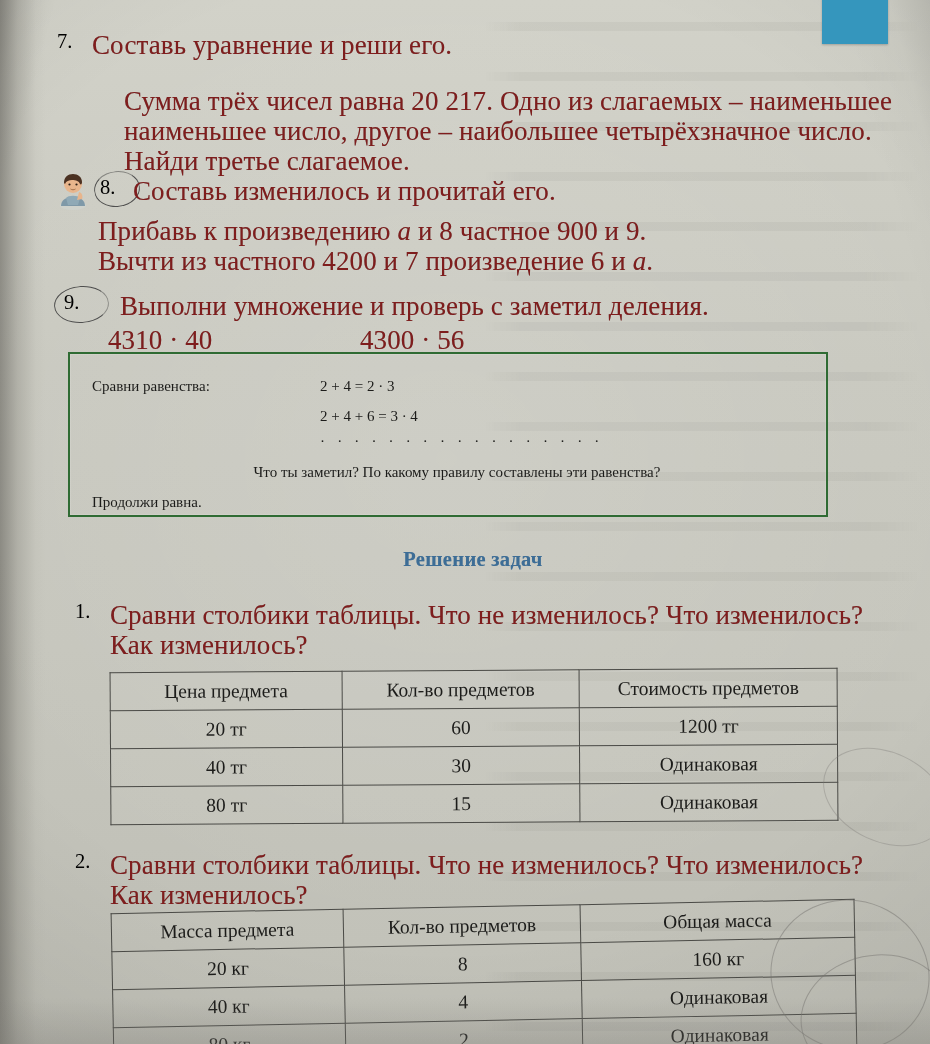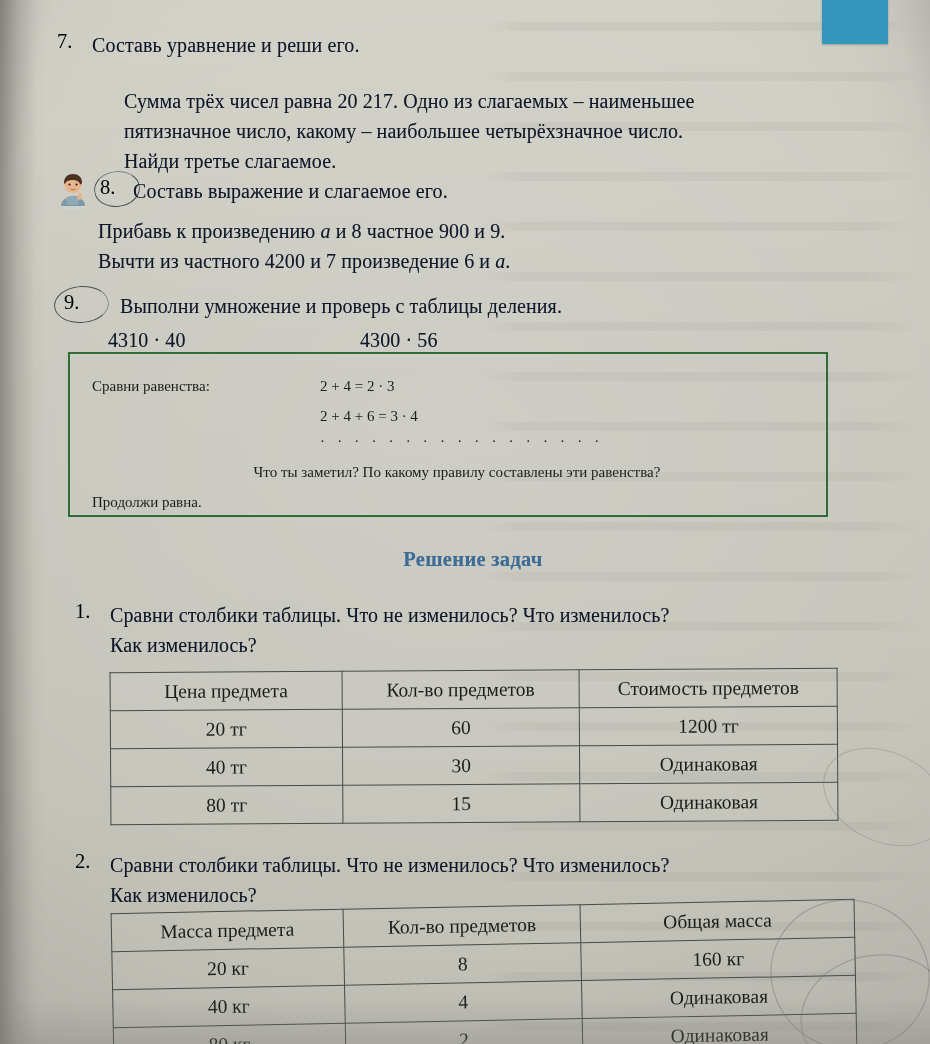--- a/index.html
+++ b/index.html
@@ -48,22 +48,22 @@
     left: 822px; top: -10px; width: 66px; height: 54px;
     background: #3596bd;
     box-shadow: 0 1px 2px rgba(0,0,0,0.22);
   }
 
   
   #content { position: absolute; inset: 0; }
 
   .task {
     position: absolute;
-    color: #0f172a;
-    font-size: 20px;
+    color: #7f1d1d;
+    font-size: 27px;
     line-height: 30px;
     letter-spacing: 0.1px;
     text-shadow: 0 0 0.5px rgba(40,40,38,0.35);
   }
   .num { position: absolute; font-size: 20.5px; }
   .indent { display: block; }
 
   
   .circ {
     position: absolute;
@@ -145,50 +145,50 @@
 <div id="tab"></div>
 
 <div id="content">
 
   <div class="num" style="left:57px; top:30px;">7.</div>
   <div class="task" style="left:92px; top:30px; width:800px;">
     <span class="indent">Составь уравнение и реши его.</span>
   </div>
   <div class="task" style="left:124px; top:70px; width:790px;margin-top:16px;">
     <span class="indent">Сумма трёх чисел равна 20 217. Одно из слагаемых – наименьшее</span>
-    <span class="indent">пятизначное число, какому – наибольшее четырёхзначное число.</span>
+    <span class="indent">наименьшее число, другое – наибольшее четырёхзначное число.</span>
     <span class="indent">Найди третье слагаемое.</span>
   </div>
 
   <svg id="boy" viewBox="0 0 32 38">
     <ellipse cx="16" cy="33.5" rx="13" ry="4.5" fill="#cfd2cc"></ellipse>
     <path d="M4 34c0-6 5-9 12-9s12 3 12 9z" fill="#7f99a8"></path>
     <path d="M9 26c2-3 12-3 14 0l-2 7h-10z" fill="#8fa9b6"></path>
     <circle cx="16" cy="12" r="9" fill="#e8b58c"></circle>
     <path d="M7 11c0-6 4-9 9-9s9 3 9 8c0 2-1 3-2 2-1-3-4-4-8-4-3 0-6 1-7 4z" fill="#4b3122"></path>
     <path d="M22 20c3 1 4 4 3 7l-5 1z" fill="#e8b58c"></path>
     <circle cx="12.5" cy="12.5" r="1.1" fill="#2e2017"></circle>
     <circle cx="19.5" cy="12.5" r="1.1" fill="#2e2017"></circle>
     <path d="M13.5 17c1.5 1 3.5 1 5 0" stroke="#9c6a45" stroke-width="0.9" fill="none"></path>
   </svg>
 
   <div class="circ c8"></div>
   <div class="num" style="left:100px; top:176px;">8.</div>
   <div class="task" style="left:133px; top:176px; width:780px;">
-    <span class="indent">Составь выражение и слагаемое его.</span>
+    <span class="indent">Составь изменилось и прочитай его.</span>
   </div>
   <div class="task" style="left:98px; top:216px; width:800px;">
     <span class="indent">Прибавь к произведению <i class="var">a</i> и 8 частное 900 и 9.</span>
     <span class="indent">Вычти из частного 4200 и 7 произведение 6 и <i class="var">a</i>.</span>
   </div>
 
   <div class="circ c9"></div>
   <div class="num" style="left:64px; top:291px;">9.</div>
   <div class="task" style="left:120px; top:291px; width:790px;">
-    <span class="indent">Выполни умножение и проверь с таблицы деления.</span>
+    <span class="indent">Выполни умножение и проверь с заметил деления.</span>
   </div>
   <div class="task" style="left:108px; top:325px;">4310 · 40</div>
   <div class="task" style="left:360px; top:325px;">4300 · 56</div>
 
   <div id="greenbox">
     <div class="gb-row" style="left:22px; top:24px;">Сравни равенства:</div>
     <div class="gb-row" style="left:250px; top:24px;">2 + 4 = 2 · 3</div>
     <div class="gb-row" style="left:250px; top:54px;">2 + 4 + 6 = 3 · 4</div>
     <div class="gb-row dots" style="left:250px; top:79px;">· · · · · · · · · · · · · · · · ·</div>
     <div class="gb-row" style="left:22px; top:110px; width:730px;text-align:center;">Что ты заметил? По какому правилу составлены эти равенства?</div>

